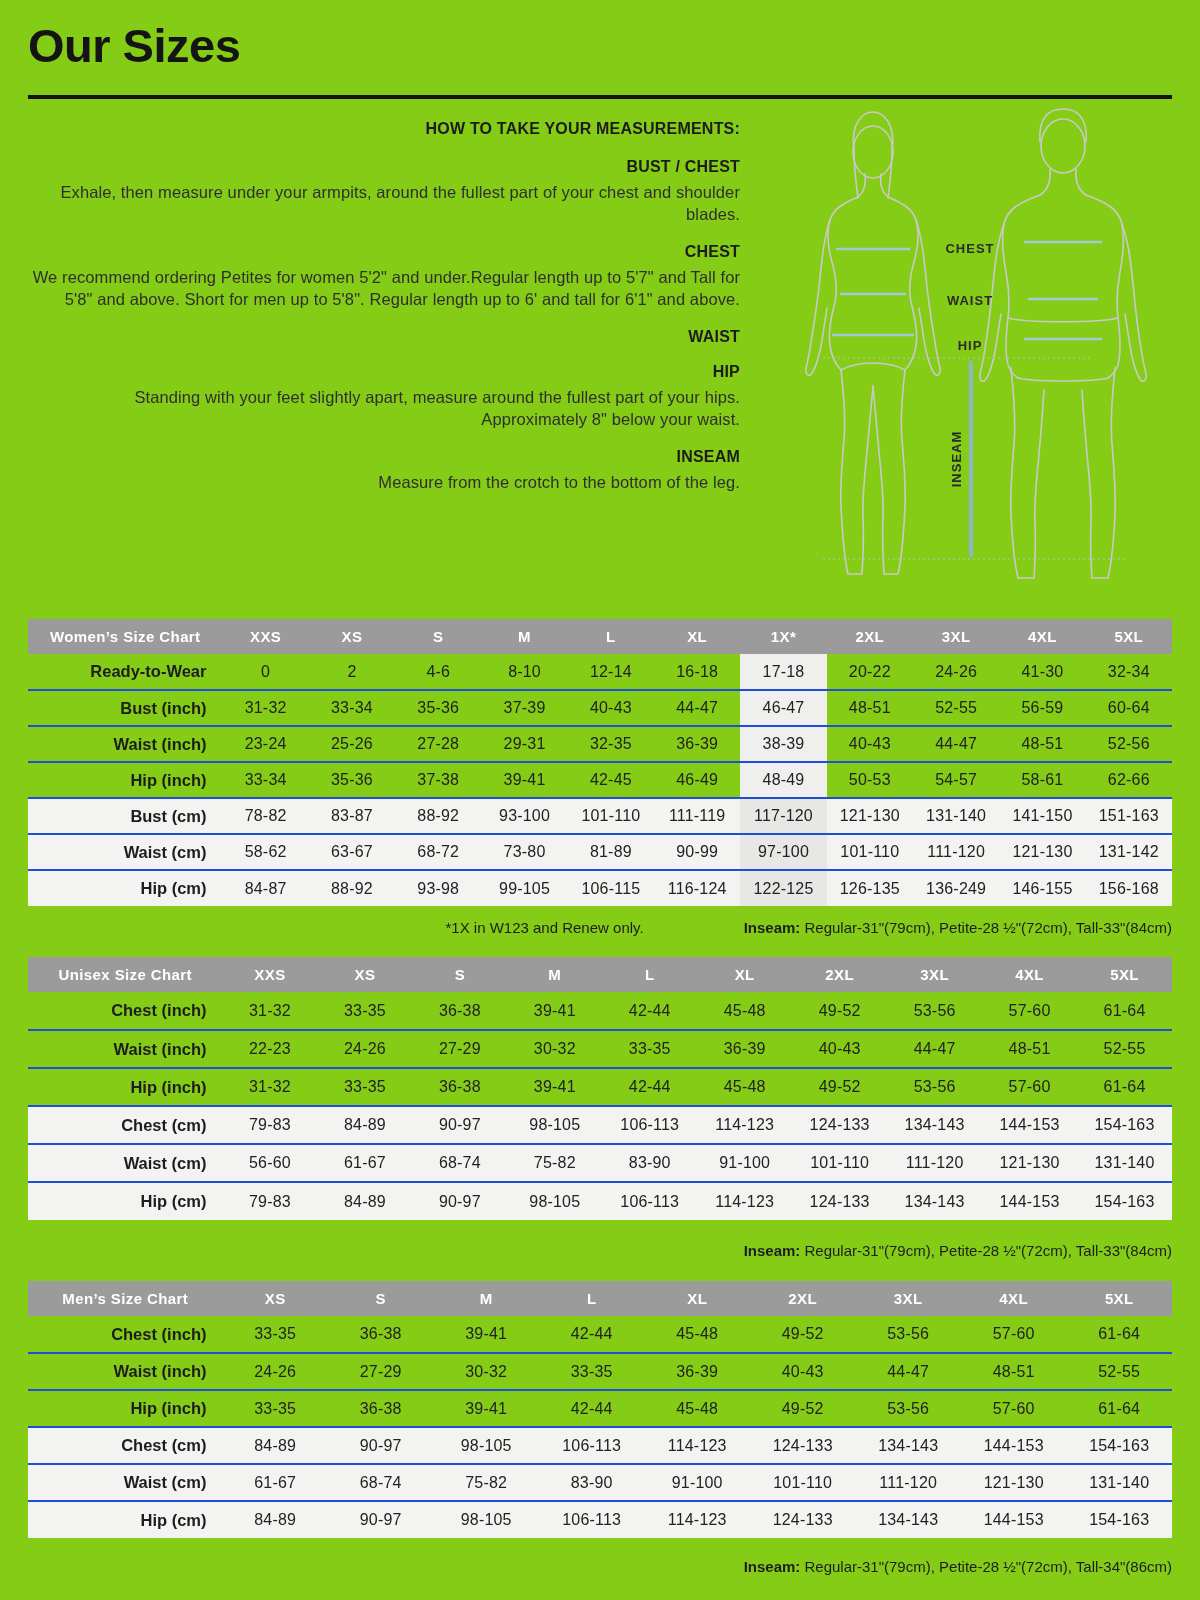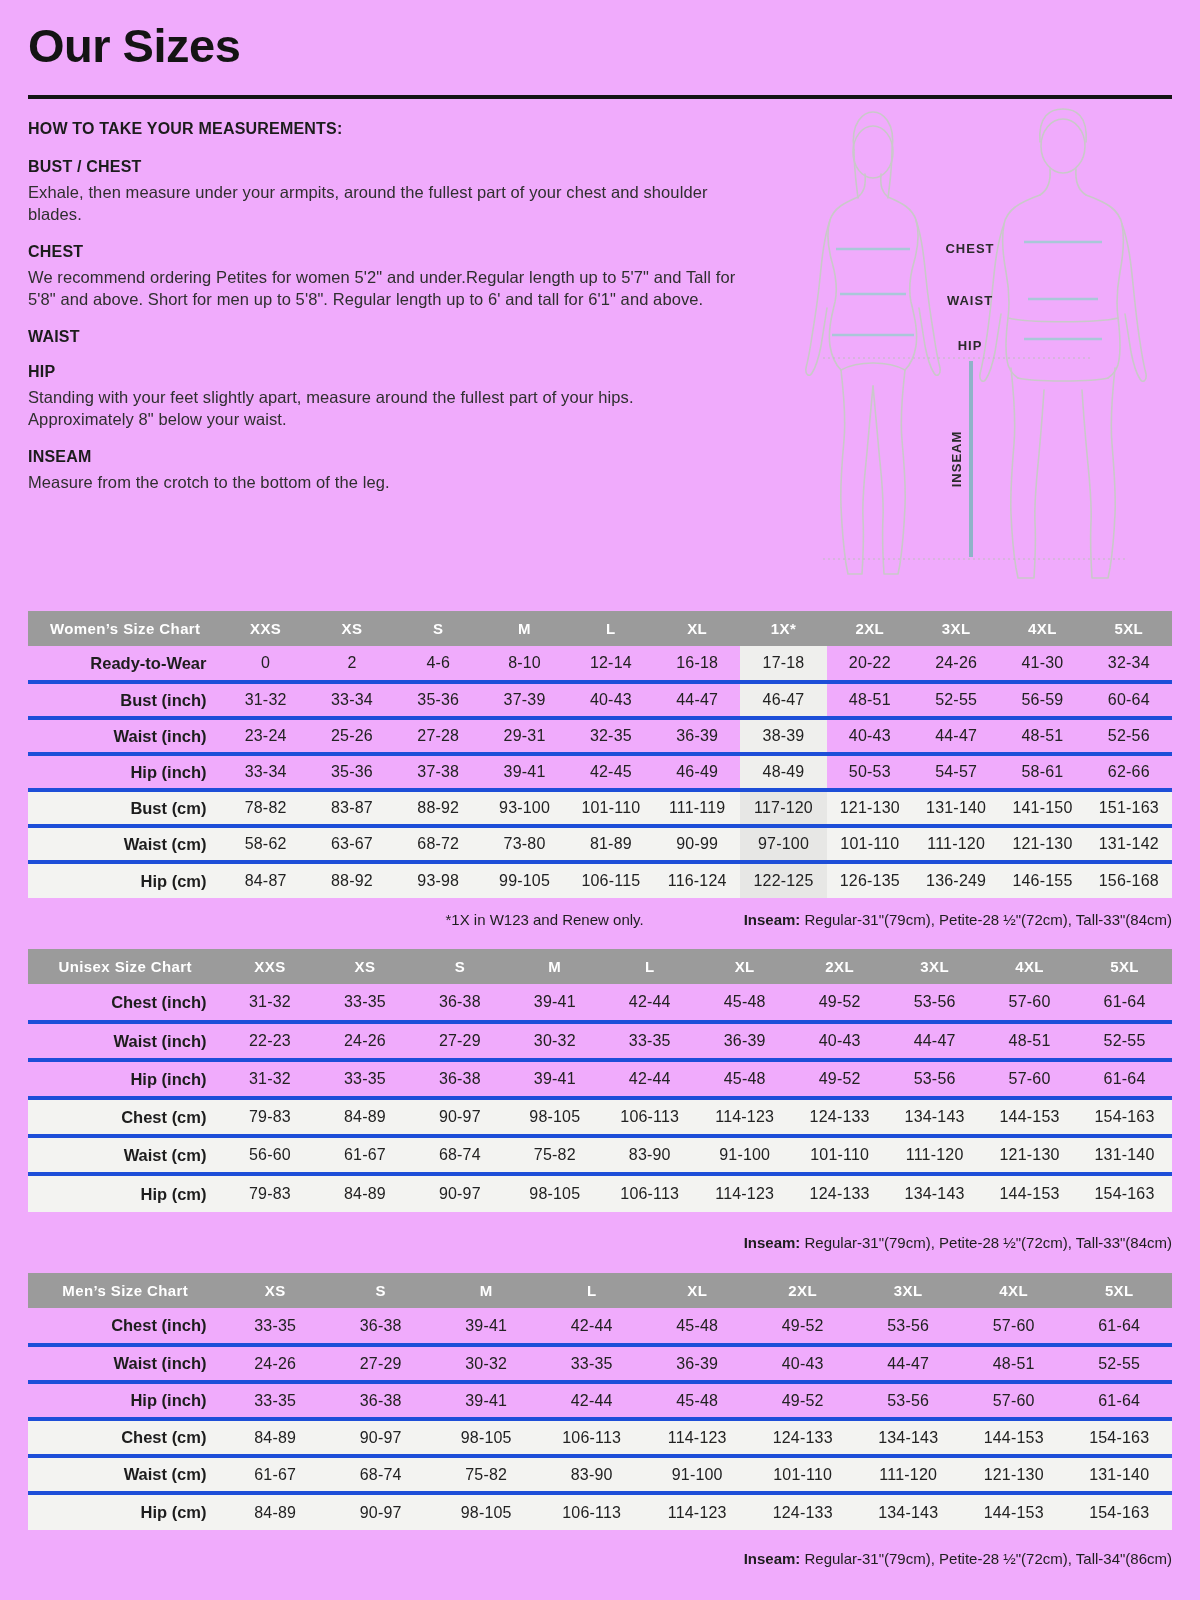--- a/index.html
+++ b/index.html
@@ -1,48 +1,48 @@
 <!DOCTYPE html>
 <html><head>
 <meta charset="utf-8">
 <style>
   html,body{margin:0;padding:0;background:#fff;}
   body{width:1200px;font-family:"Liberation Sans",sans-serif;color:#2b2b2b;}
-  .page{position:relative;width:1200px;height:1600px;background:#f0abfc;overflow:hidden;}
+  .page{position:relative;width:1200px;height:1600px;background:#84cc16;overflow:hidden;}
 
   
   #page-title{position:absolute;left:28px;top:18px;font-size:47px;font-weight:bold;letter-spacing:-0.5px;color:#141414;margin:0;}
   #title-divider{position:absolute;left:28px;top:95px;width:1144px;height:4px;background:#141414;}
 
   
-  #intro{position:absolute;left:28px;top:120px;width:712px;}
+  #intro{position:absolute;left:28px;top:120px;width:712px;text-align:right;}
   .how-to{font-size:16px;font-weight:bold;letter-spacing:.2px;margin:0 0 20px 0;color:#1c1c1c;}
   .sec{margin:0 0 17px 0;}
   .sec h3{font-size:16px;font-weight:bold;margin:0 0 5px 0;color:#1c1c1c;letter-spacing:.2px;}
   .sec p{font-size:16.5px;line-height:1.36;margin:0;color:#2f2f2f;letter-spacing:.1px;}
 
   
   #diagram{position:absolute;left:778px;top:106px;width:402px;height:486px;}
   .dlabel{font:bold 13px "Liberation Sans",sans-serif;fill:#2b2b2b;letter-spacing:1px;}
 
   
   .table-block{position:absolute;left:28px;width:1144px;}
   #women-block{top:611px;}
   #unisex-block{top:949px;}
   #men-block{top:1273px;}
-  table.size-table{border-collapse:collapse;width:100%;table-layout:fixed;}
+  table.size-table{border-collapse:collapse;width:100%;table-layout:fixed;margin-top:8px;}
   table.size-table th,table.size-table td{text-align:center;vertical-align:middle;padding:0;}
   table.size-table thead th{background:#9b9b9b;color:#fff;font-size:15px;height:35px;font-weight:bold;letter-spacing:.4px;}
   table.size-table thead th.label-col{width:17%;}
   table.size-table tbody th.row-label{text-align:right;padding-right:16px;font-size:16.5px;font-weight:bold;color:#1d1d1d;}
   table.size-table tbody td{font-size:16px;color:#222;letter-spacing:.2px;}
   #women-block tbody tr{height:36px;}
   #unisex-block tbody tr{height:38px;}
   #men-block tbody tr{height:37px;}
-  table.size-table tbody tr + tr{border-top:4px solid #1d4ed8;}
+  table.size-table tbody tr + tr{border-top:2px solid #1d4ed8;}
   table.size-table tr.shaded th,table.size-table tr.shaded td{background:#f3f3f1;}
   table.size-table td.hl{background:#efefed;}
   table.size-table tr.shaded td.hl{background:#e7e7e5;}
 
   
   .footnote-row{display:flex;justify-content:flex-end;align-items:baseline;margin-top:13px;font-size:15px;color:#1e1e1e;}
   .footnote-row .note{margin-right:56px;}
   .footnote-row .inseam b{font-weight:bold;padding-left:44px;}
   #unisex-block .footnote-row{margin-top:22px;}
   #men-block .footnote-row{margin-top:20px;}

